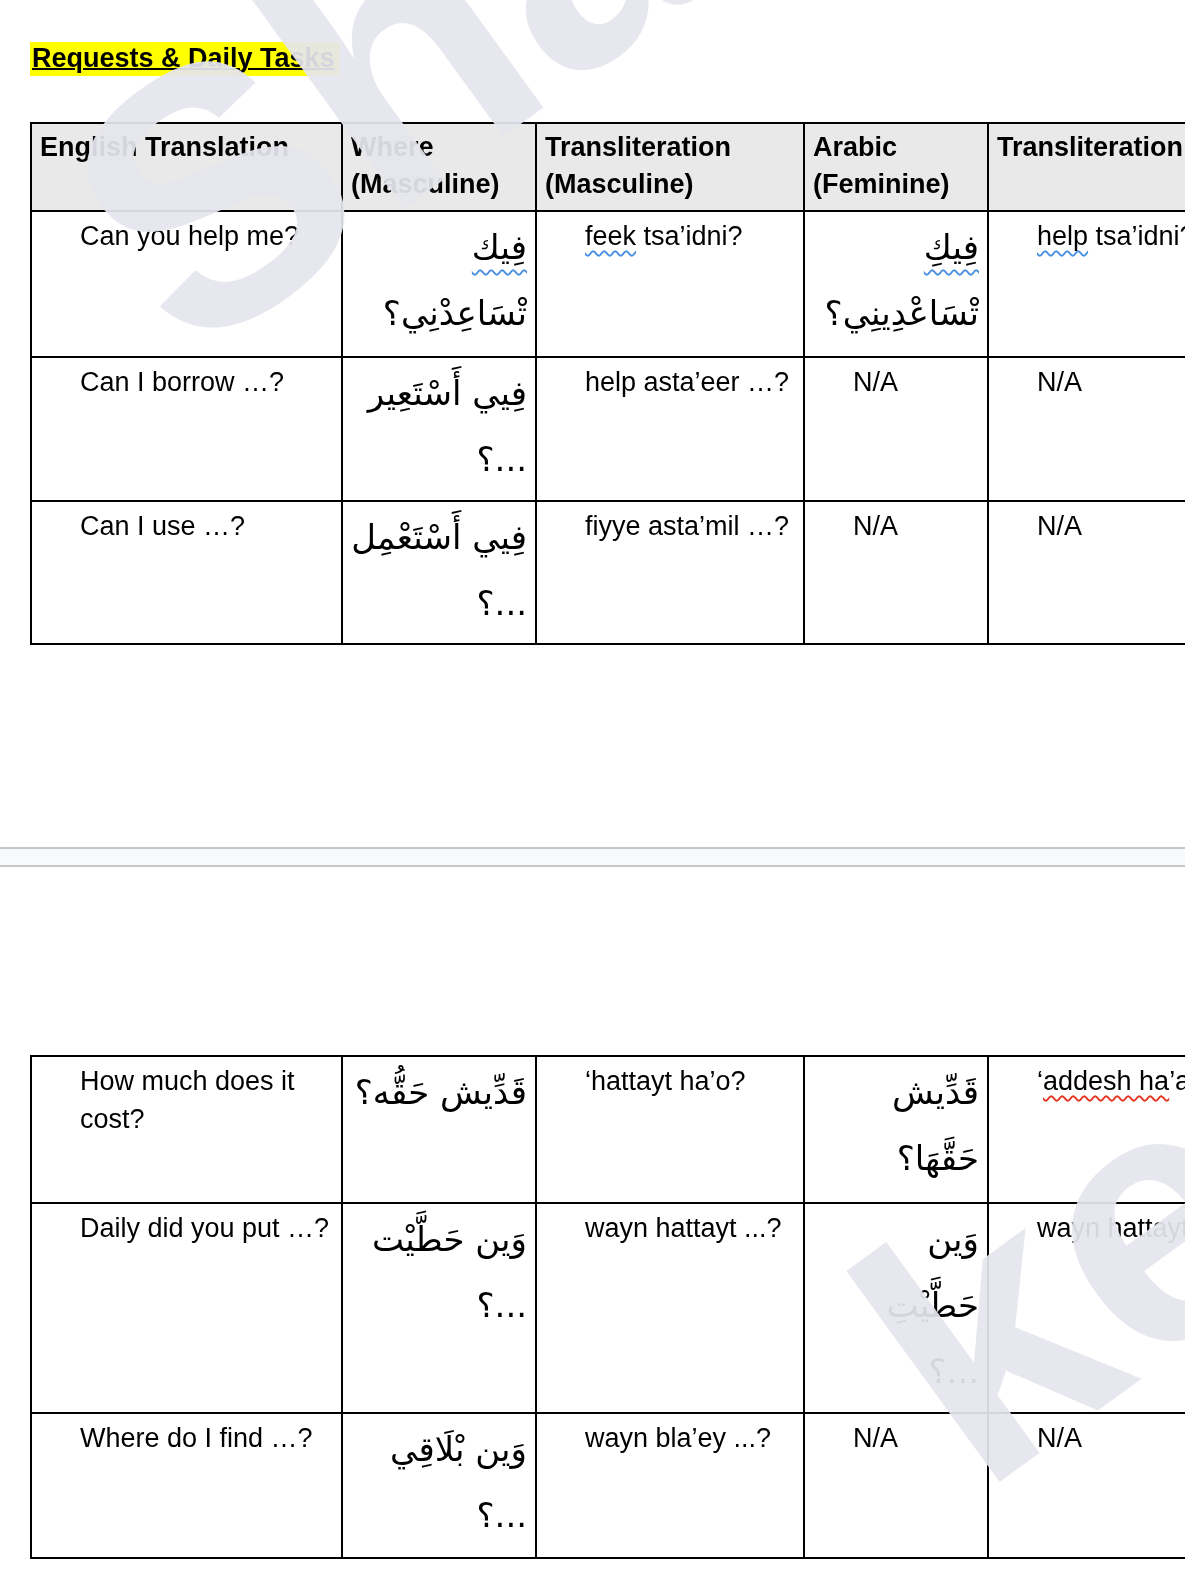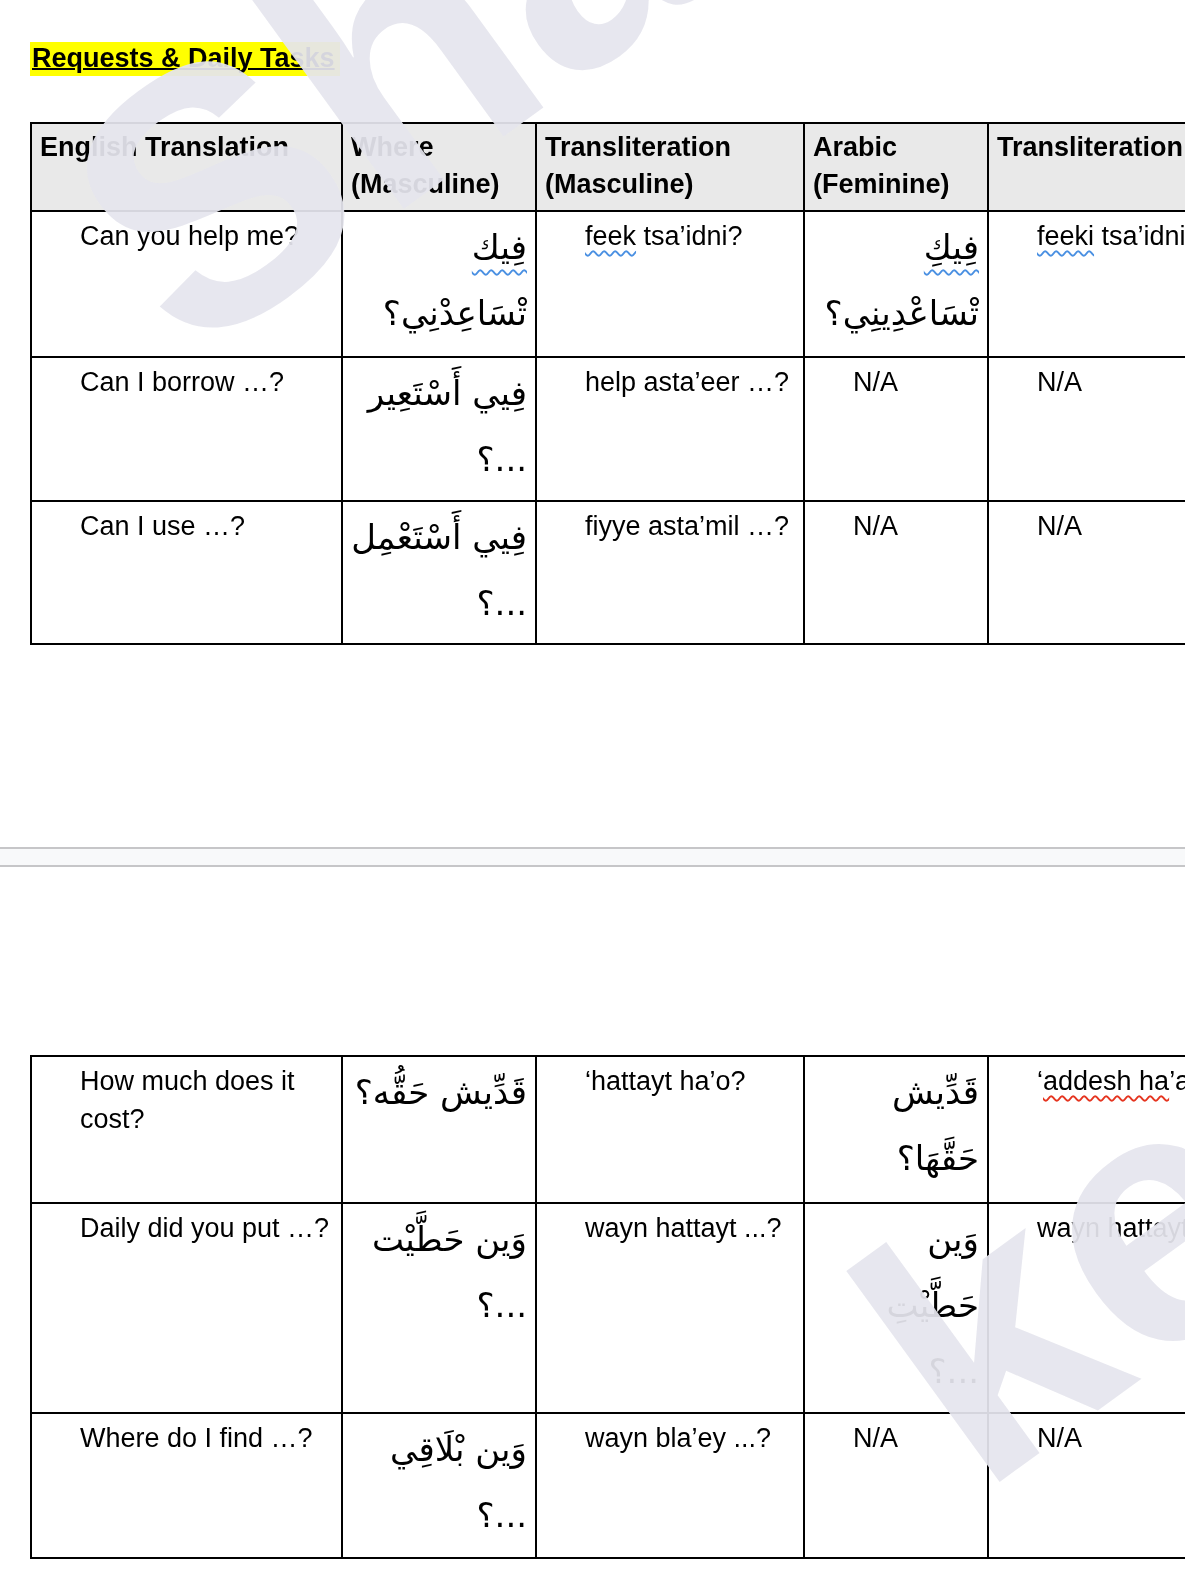--- a/index.html
+++ b/index.html
@@ -67,21 +67,21 @@
         </tr>
       </thead>
     <tbody>
         <tr>
           <td class="latin"><span>Can you help me?</span></td>
           <td class="arabic"><span class="sq-blue">فِيك</span><span>
 تْسَاعِدْنِي؟</span></td>
           <td class="latin"><span class="sq-blue">feek</span><span> tsa’idni?</span></td>
           <td class="arabic"><span class="sq-blue">فِيكِ</span><span>
 تْسَاعْدِينِي؟</span></td>
-          <td class="latin"><span class="sq-blue">feeki</span><span> tsa’idni?</span></td>
+          <td class="latin"><span class="sq-blue">help</span><span> tsa’idni?</span></td>
         </tr>
         <tr>
           <td class="latin"><span>Can I borrow …?</span></td>
           <td class="arabic"><span>فِيي أَسْتَعِير
 ...؟</span></td>
           <td class="latin"><span>help asta’eer …?</span></td>
           <td class="latin"><span>N/A</span></td>
           <td class="latin"><span>N/A</span></td>
         </tr>
         <tr>

